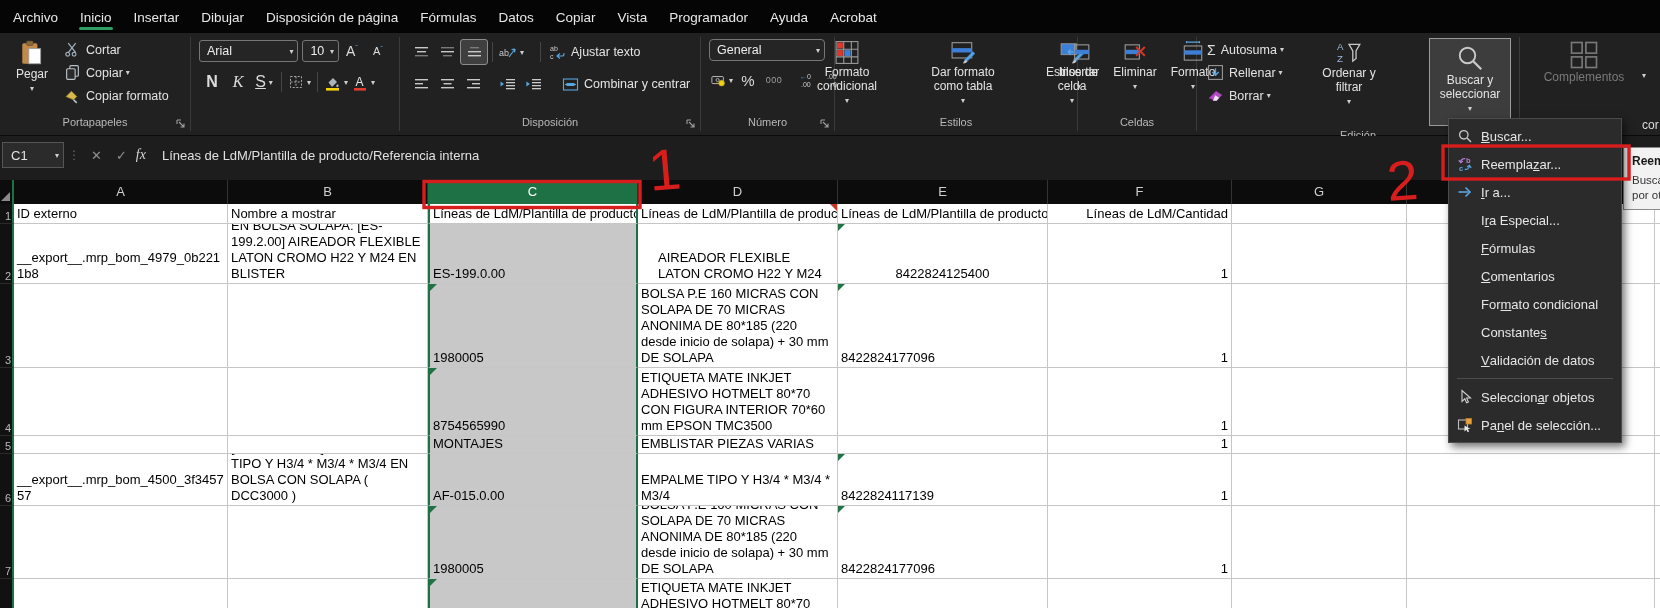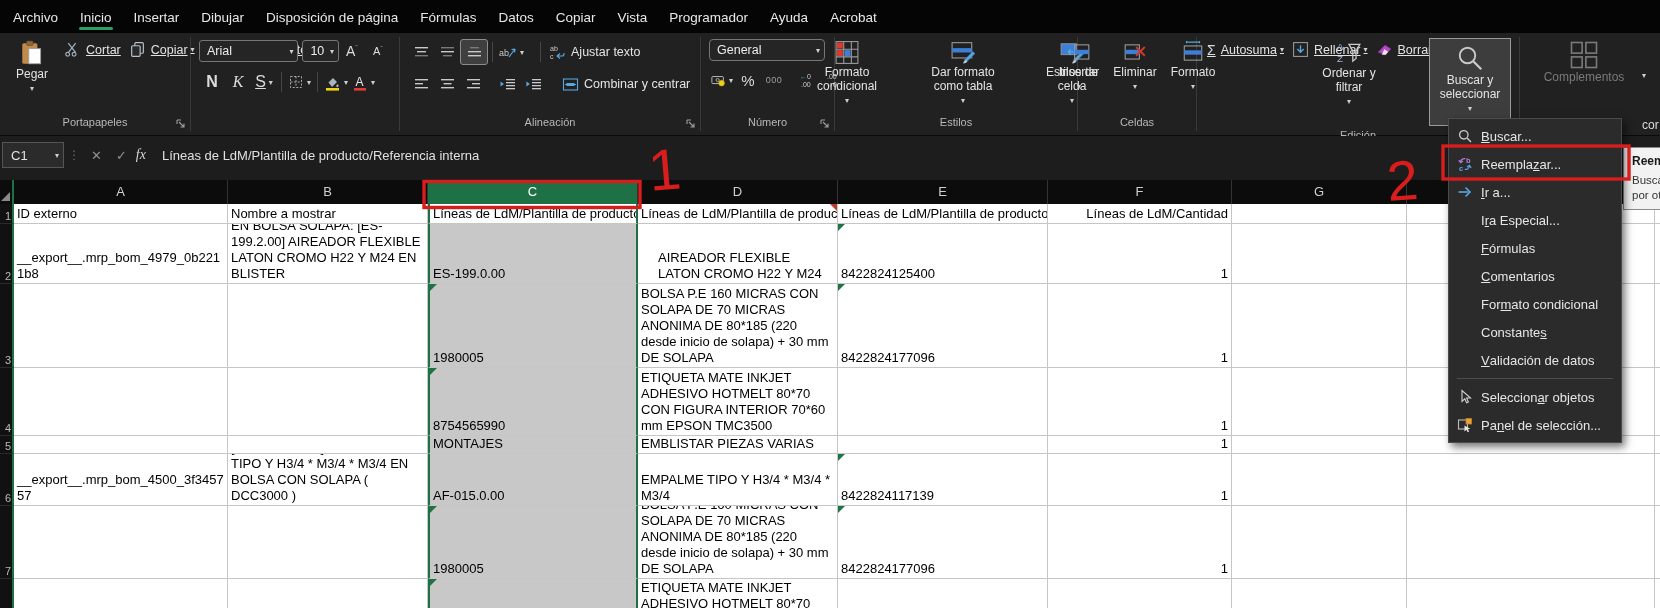--- a/index.html
+++ b/index.html
@@ -19,21 +19,21 @@
   .rsep{width:1px;background:#3a3a3a;margin:4px 0;flex:none;}
   .rbody{flex:1;display:flex;align-items:flex-start;padding:5px 4px 0;box-sizing:border-box;}
   .glabel{height:22px;font-size:11px;color:#b8b8b8;text-align:center;line-height:18px;position:relative;}
   .launcher{position:absolute;right:4px;top:3px;}
   .chev{font-size:8px;color:#cfcfcf;margin-left:3px;}
   .bigbtn{display:flex;flex-direction:column;align-items:center;font-size:12px;line-height:14px;
           padding:2px 6px;border-radius:3px;text-align:center;color:#e3e3e3;}
   .bigbtn .chev{margin:1px 0 0;}
   .smallbtn{display:flex;align-items:center;font-size:12.5px;height:23px;padding:0 4px;white-space:nowrap;color:#e3e3e3;}
   .smallbtn svg{margin-right:5px;flex:none;}
-  .stack3{display:flex;flex-direction:row;justify-content:flex-start;text-decoration:underline;}
+  .stack3{display:flex;flex-direction:column;justify-content:flex-start;}
   .icon16{width:17px;height:17px;}
   .combo{display:flex;align-items:center;background:#252525;border:1px solid #767676;border-radius:3px;
          height:22px;font-size:12.5px;padding:0 4px 0 7px;color:#ececec;box-sizing:border-box;text-align:right;}
   .combo .chev{margin-left:auto;}
   .iconbtn{display:flex;align-items:center;justify-content:center;height:24px;min-width:22px;padding:0 2px;color:#dcdcdc;}
   .rowline{display:flex;align-items:center;}
   .minisep{width:1px;height:20px;background:#454545;margin:0 4px;}
   .sel-box{border:1px solid #8c8c8c;background:#3f3f3f;border-radius:3px;}
   .two-line{white-space:normal;width:84px;}
   .disabled{color:#7a7a7a;}
@@ -311,21 +311,21 @@
           <div class="smallbtn">
             <svg class="icon16" viewBox="0 0 17 17">
               <rect x="1.5" y="3" width="14" height="11" fill="none" stroke="#58a6e0" stroke-width="1.1"></rect>
               <rect x="4.5" y="7" width="8" height="3" fill="#58a6e0"></rect>
               <path d="M3 8.5 h2 M14 8.5 h-2" stroke="#58a6e0" stroke-width="1"></path>
             </svg>
             <span>Combinar y centrar</span>
           </div>
         </div>
       </div>
-      <div class="glabel"><span>Alineación</span>
+      <div class="glabel"><span>Disposición</span>
         <span class="launcher">
           <svg width="10" height="10" viewBox="0 0 10 10">
               <path d="M1 1 H5 M1 1 V5 M3 3 L8 8 M8 4.5 V8 H4.5" stroke="#9f9f9f" stroke-width="1.1" fill="none"></path>
             </svg>
         </span>
       </div>
     </div>
     <div class="rsep"></div>
 
     <div class="rgroup" style="width:133px">
@@ -572,21 +572,21 @@
         </div>
         <div class="cell" style="width: 200px;">
           <span>EN BOLSA SOLAPA: [ES-199.2.00] AIREADOR FLEXIBLE LATON CROMO H22 Y M24 EN BLISTER</span>
         </div>
         <div class="cell csel nowrap" style="width: 210px;">
           <span>ES-199.0.00</span>
         </div>
         <div class="cell" style="width: 200px; padding-left: 20px;">
           <span>AIREADOR FLEXIBLE LATON CROMO H22 Y M24</span>
         </div>
-        <div class="cell" style="width: 210px;">
+        <div class="cell" style="width: 210px; text-align: center;">
           <span>8422824125400</span>
           <i class="flag"></i>
         </div>
         <div class="cell right" style="width: 184px;">
           <span>1</span>
         </div>
         <div class="cell" style="width: 175px;"></div>
         <div class="cell" style="width: 248px;"></div>
         <div class="cell" style="width: 5px;"></div>
       </div>

